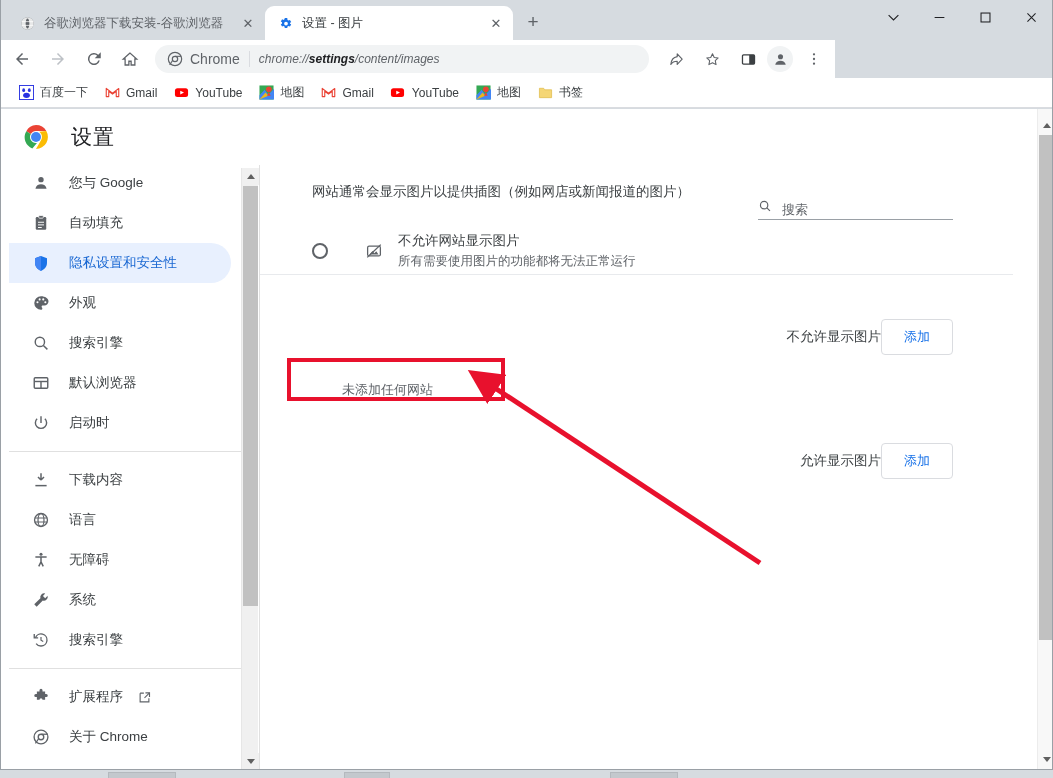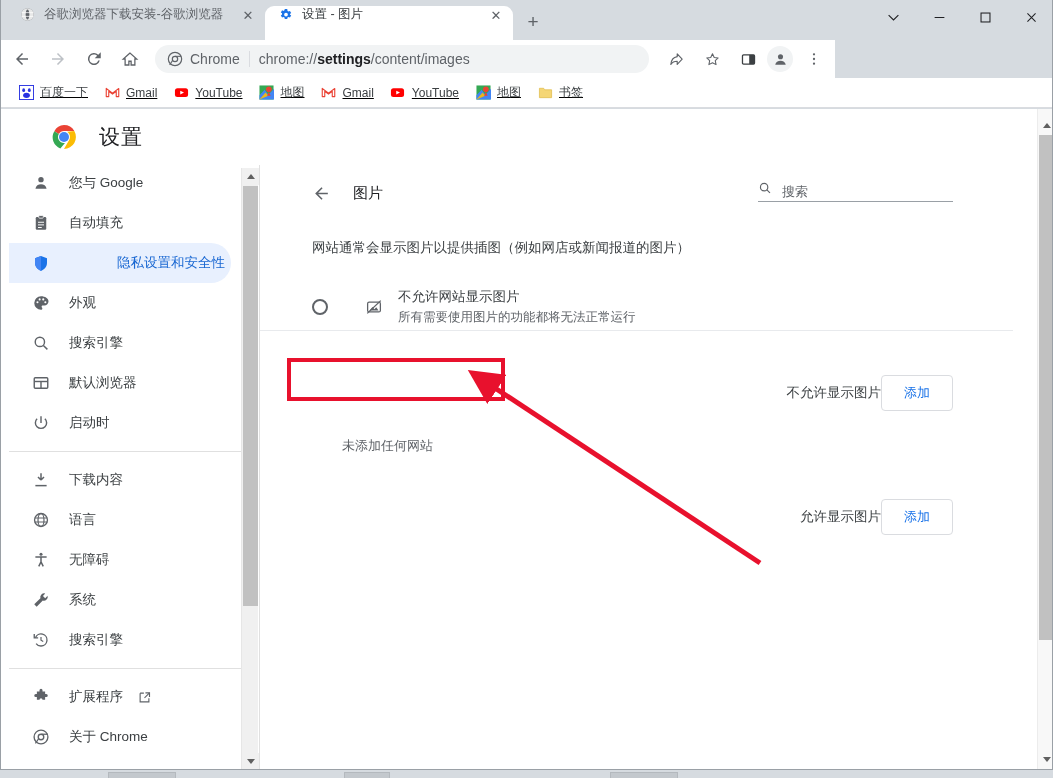--- a/index.html
+++ b/index.html
@@ -21,21 +21,21 @@
   }
 
   
   #tabstrip {
     position: absolute; left: 0; top: 0; width: 1053px; height: 40px;
     background: #d6dbe0;
     display: flex; align-items: flex-end;
   }
   .tab {
     height: 34px;
-    display: flex; align-items: flex-start;
+    display: flex; align-items: center;
     padding: 0 8px 0 12px;
     font-size: 12.5px; color: #3c4043;
     position: relative;
   }
   .tab.inactive { width: 258px; color: #5f6368; }
   .tab.active {
     width: 248px;
     background: #ffffff;
     border-radius: 9px 9px 0 0;
   }
@@ -93,38 +93,37 @@
     border-radius: 14px;
     display: flex; align-items: center;
     padding: 0 12px;
     font-size: 14px; color: #202124;
   }
   #omnibox .chrome-mark { margin-right: 7px; display:flex; }
   #om-scheme { color: #5f6368; font-size: 14px; }
   #om-divider {
     width: 1px; height: 16px; background: #dadce0; margin: 0 9px;
   }
-  #om-url { color: #5f6368; font-size: 14px; white-space: nowrap; }
+  #om-url { color: #5f6368; font-size: 12px; white-space: nowrap; font-style: italic; }
   #om-url b { color: #202124; font-weight: 700; }
   #toolbar-right { display: flex; align-items: center; padding-right: 6px; }
   .avatar-btn {
     width: 26px; height: 26px; border-radius: 50%;
     background: #f1f3f4;
     display: flex; align-items: center; justify-content: center;
     margin-left: 4px;
   }
 
   
   #bookmarks {
     position: absolute; left: 0; top: 78px; width: 1053px; height: 30px;
     background: #ffffff;
     border-bottom: 1px solid #dadce0;
     display: flex; align-items: center;
     padding-left: 10px;
-    text-decoration: underline;
   }
   .bm {
     display: flex; align-items: center; height: 24px;
     padding: 0 7px; margin-right: 2px;
     font-size: 12px; color: #3c4043;
     border-radius: 4px;
     white-space: nowrap;
   }
   .bm-ico {
     width: 16px; height: 16px; flex: 0 0 16px; margin-right: 6px;
@@ -137,21 +136,20 @@
     width: 1053px; height: 661px;
     background: #ffffff;
     overflow: hidden;
   }
   
   #settings-header {
     position: absolute; left: 0; top: 0; width: 1037px; height: 56px;
     background: #ffffff;
     display: flex; align-items: center;
     border-bottom: 1px solid #ffffff;
-    padding-left: 28px;
   }
   #chrome-logo { margin-left: 22px; width: 26px; height: 26px; }
   #settings-title {
     margin-left: 22px; font-size: 21px; color: #202124; letter-spacing: 1px;
   }
   #settings-search {
     position: absolute; left: 287px; top: 120px;
     width: 686px; height: 40px;
     background: #f1f3f4; border-radius: 20px;
     display: flex; align-items: center;
@@ -173,21 +171,21 @@
     overflow: hidden;
   }
   .nav-group { padding-top: 6px; }
   .nav-item {
     height: 40px; display: flex; align-items: center;
     padding-left: 22px;
     border-radius: 0 20px 20px 0;
     font-size: 13.5px; color: #3c4043;
     margin-right: 10px;
   }
-  .nav-item.active { background: #e8f0fe; color: #1967d2; gap: 48px; }
+  .nav-item.active { background: #e8f0fe; color: #1967d2; }
   .nav-ico {
     width: 20px; height: 20px; flex: 0 0 20px; margin-right: 18px;
     display: flex; align-items: center; justify-content: center;
     color: #5f6368;
   }
   .nav-item.active .nav-ico { color: #1a73e8; }
   .nav-sep { height: 1px; background: #e0e0e0; margin: 8px 0 8px 0; }
   .ext-link { margin-left: 14px; display: flex; align-items: center; color: #5f6368; }
 
   
@@ -763,28 +761,20 @@
       <div class="arrow-dn">
           <span class="tri tri-dn"></span>
         </div>
     </div>
 
     <div id="v-div"></div>
 
     <div id="content">
       <div id="content-inner">
 
-        <div id="subpage-head">
-          <span id="back-arrow">
-            <svg width="19" height="19" viewBox="0 0 24 24">
-                <path d="M20 11H7.8l5.6-5.6L12 4l-8 8 8 8 1.4-1.4L7.8 13H20z" fill="#5f6368"></path>
-              </svg>
-          </span>
-          <span id="subpage-title">图片</span>
-        </div>
 
         <div id="inline-search">
           <span class="mag">
             <svg width="14" height="14" viewBox="0 0 24 24">
                 <circle cx="10.5" cy="10.5" r="6.3" fill="none" stroke="#5f6368" stroke-width="2"></circle>
                 <path d="M15.2 15.2L20.5 20.5" stroke="#5f6368" stroke-width="2"></path>
               </svg>
           </span>
           <input type="text" placeholder="搜索" style="">
         </div>

